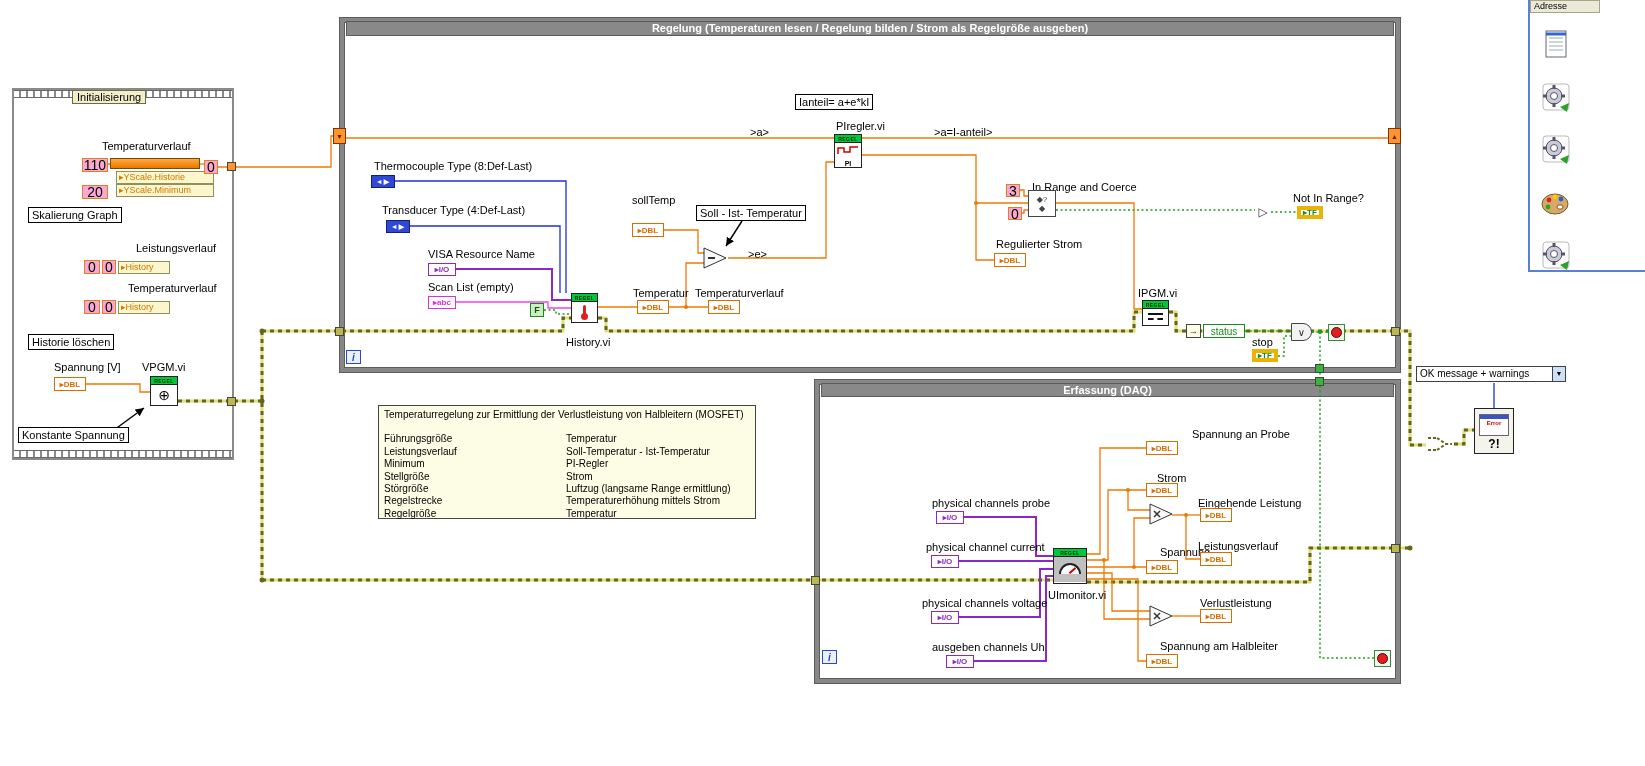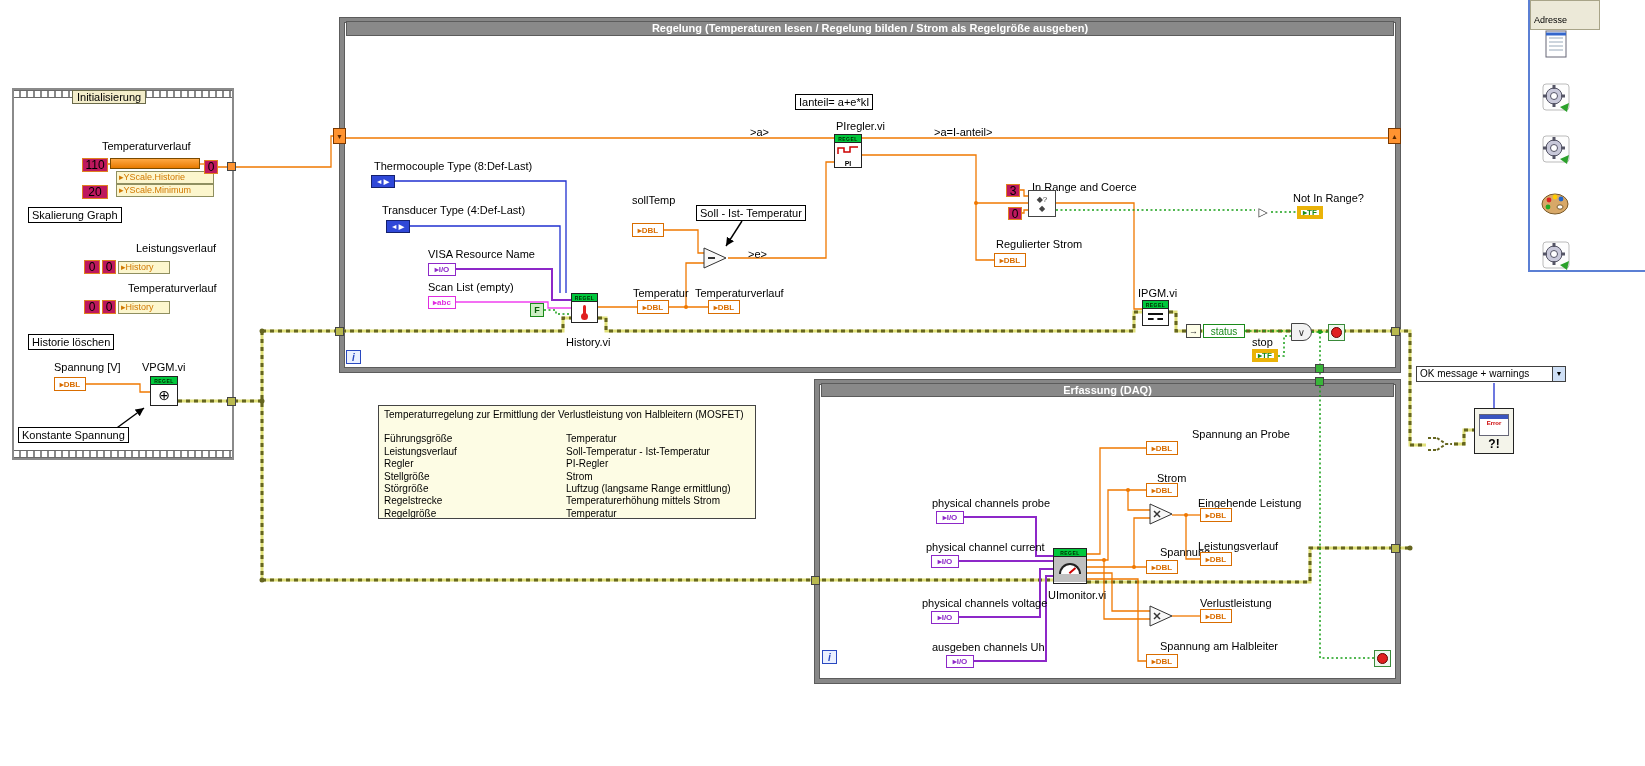--- a/index.html
+++ b/index.html
@@ -21,21 +21,21 @@
 
   
   .term{position:absolute;background:#fff;font-weight:bold;font-size:8px;display:flex;align-items:center;justify-content:center;z-index:6;white-space:nowrap}
   .t-dbl{border:1px solid #d96d00;color:#d96d00}
   .t-io{border:1px solid #8d28c8;color:#8d28c8}
   .t-abc{border:1px solid #e02ce0;color:#e02ce0}
   .t-tf{border:4px solid #eab308;color:#1a8a1a}
   .t-status{border:1px solid #1a8a1a;color:#1a8a1a;font-weight:normal;font-size:10px}
   .t-enum{background:#2f48d8;border:1px solid #14206e;color:#fff;font-size:7px;letter-spacing:1px}
   .t-f{background:#cdeec4;border:1px solid #1a8a1a;color:#0a5a0a;font-size:9px}
-  .const{position:absolute;background:#be185d;border:1px solid #e08020;color:#000;font-size:12px;display:flex;align-items:center;justify-content:center;z-index:6}
+  .const{position:absolute;background:#f9a8d4;border:1px solid #e08020;color:#000;font-size:14px;display:flex;align-items:center;justify-content:center;z-index:6}
   .prop{position:absolute;background:#fcf6cd;border:1px solid #8f8f60;color:#d17800;font-size:9px;line-height:11px;padding:0 2px;white-space:nowrap;z-index:6}
   .slider{position:absolute;height:11px;background:linear-gradient(#ffa844,#e87a00);border:1px solid #7a4a00;z-index:6}
 
   
   .icon{position:absolute;border:1px solid #222;background:#fff;z-index:7}
   .icon .band{height:8px;background:#00c83c;border-bottom:1px solid #222;font-size:5px;line-height:8px;text-align:center;font-weight:bold;color:#002800;letter-spacing:.5px;overflow:hidden}
   .icon .body{position:relative;height:calc(100% - 9px);overflow:hidden}
   .thermo{position:absolute;left:50%;top:3px;width:3px;height:11px;margin-left:-2px;background:#e02020;border-radius:2px}
   .thermo::after{content:"";position:absolute;left:-2px;bottom:-4px;width:7px;height:7px;background:#e02020;border-radius:50%}
   .gauge{position:absolute;left:5px;top:6px;width:22px;height:11px;border:2px solid #222;border-bottom:none;border-radius:11px 11px 0 0;background:#fff}
@@ -61,21 +61,21 @@
   #comment-box .crow{display:flex}
   #comment-box .ckey{width:182px}
 
   
   #dropdown{position:absolute;left:1416px;top:366px;width:150px;height:16px;background:#fff;border:1px solid #404040;display:flex;align-items:stretch;z-index:6;font-size:10px}
   #dropdown .dd-text{flex:1;padding:1px 3px;white-space:nowrap;overflow:hidden}
   #dropdown .dd-arrow{width:13px;border-left:1px solid #404040;background:#cfe0f6;text-align:center;font-size:7px;line-height:14px}
 
   
   #side-panel{position:absolute;left:1528px;top:0;width:117px;height:272px;background:#fff;border-left:2px solid #5b7fd4;border-bottom:2px solid #5b7fd4;z-index:9}
-  #address-strip{position:absolute;left:0;top:0;width:70px;height:13px;background:#ece9d8;border:1px solid #a8a488;font-size:9px;line-height:11px;padding:14px 3px;white-space:nowrap;overflow:hidden}
+  #address-strip{position:absolute;left:0;top:0;width:70px;height:13px;background:#ece9d8;border:1px solid #a8a488;font-size:9px;line-height:11px;padding:0 3px;white-space:nowrap;overflow:hidden}
   .panel-icon{position:absolute;left:9px;width:34px;height:34px}
 
   
   #wire-layer{position:absolute;left:0;top:0;z-index:3;pointer-events:none}
   .wo path{stroke:#f07800;stroke-width:1.3;fill:none}
   .wb path{stroke:#2030d0;stroke-width:1.3;fill:none}
   .wp path{stroke:#8d28c8;stroke-width:2;fill:none}
   .wk path{stroke:#f040f0;stroke-width:1.3;fill:none}
   .wg path{stroke:#18a018;stroke-width:1.5;fill:none;stroke-dasharray:2 2.5}
   .eb use{stroke:#e0e07a;stroke-width:3;fill:none}
@@ -331,21 +331,21 @@
     <div class="ctitle">Temperaturregelung zur Ermittlung der Verlustleistung von Halbleitern (MOSFET)</div>
     <div class="crow">
         <span class="ckey">Führungsgröße</span>
         <span class="cval">Temperatur</span>
       </div>
     <div class="crow">
         <span class="ckey">Leistungsverlauf</span>
         <span class="cval">Soll-Temperatur - Ist-Temperatur</span>
       </div>
     <div class="crow">
-        <span class="ckey">Regler</span>
+        <span class="ckey">Minimum</span>
         <span class="cval">PI-Regler</span>
       </div>
     <div class="crow">
         <span class="ckey">Stellgröße</span>
         <span class="cval">Strom</span>
       </div>
     <div class="crow">
         <span class="ckey">Störgröße</span>
         <span class="cval">Luftzug (langsame Range ermittlung)</span>
       </div>

